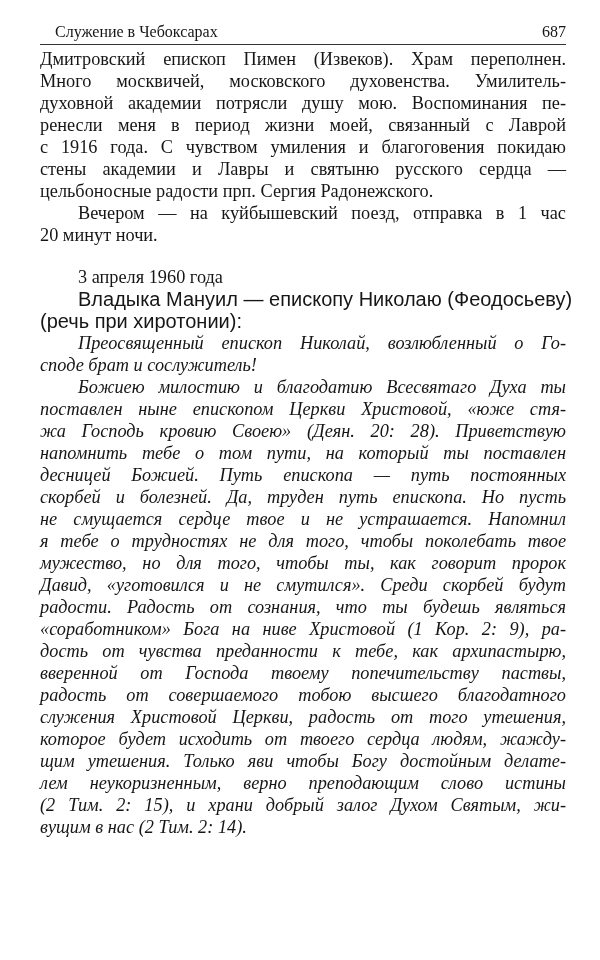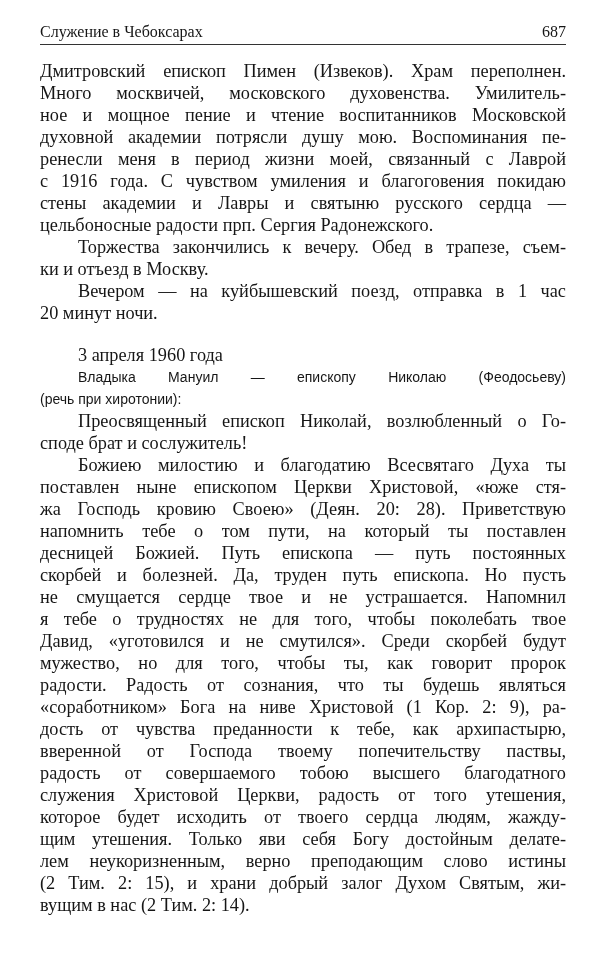--- a/index.html
+++ b/index.html
@@ -3,60 +3,55 @@
 <meta charset="utf-8">
 <style>
   html, body { margin:0; padding:0; background:#ffffff; }
   body { width:600px; height:960px; overflow:hidden; position:relative; color:#161616; }
   .page { position:absolute; left:40px; top:0; width:526px; }
   .running-head {
     position:absolute; left:0; top:20px; width:526px; height:24px;
     font-family:"Liberation Serif", serif; font-size:16px; line-height:20px;
     border-bottom:1.5px solid #333;
   }
-  .running-head .title { position:absolute; left:0; top:2px; }
+  .running-head .title { position:absolute; left:15px; top:2px; }
   .running-head .pageno { position:absolute; right:0; top:2px; }
   .body {
-    position:absolute; left:0; top:60px; width:526px;
+    position:absolute; left:0; top:48px; width:526px;
     font-family:"Liberation Serif", serif; font-size:18.3px; line-height:22px;
     text-align:justify; hyphens:manual;
   }
   .body p { margin:0; }
-  .sans { font-family:"Liberation Sans", sans-serif; font-size:14px; }
-  .it { }
+  .sans { font-family:"Liberation Sans", sans-serif; font-size:20px; }
+  .it { font-style:italic; }
   .ln { display:block; text-align:justify; text-align-last:justify; white-space:nowrap; }
   .ln.last { text-align-last:left; }
   .ln.ind { padding-left:38px; }
 </style>
 </head>
 <body>
 
 <div class="page">
   <div class="running-head">
     <span class="title">Служение в Чебоксарах</span>
     <span class="pageno">687</span>
   </div>
 
   <div class="body" id="body">
 
     <p>
       <span class="ln">Дмитровский епископ Пимен (Извеков). Храм переполнен.</span>
       <span class="ln">Много москвичей, московского духовенства. Умилитель-</span>
-      <span class="ln">ное и мощное пение и чтение воспитанников Московской</span>
       <span class="ln">духовной академии потрясли душу мою. Воспоминания пе-</span>
       <span class="ln">ренесли меня в период жизни моей, связанный с Лаврой</span>
       <span class="ln">с 1916 года. С чувством умиления и благоговения покидаю</span>
       <span class="ln">стены академии и Лавры и святыню русского сердца —</span>
       <span class="ln last">цельбоносные радости прп. Сергия Радонежского.</span>
     </p>
 
-    <p>
-      <span class="ln ind">Торжества закончились к вечеру. Обед в трапезе, съем-</span>
-      <span class="ln last">ки и отъезд в Москву.</span>
-    </p>
 
     <p>
       <span class="ln ind">Вечером — на куйбышевский поезд, отправка в 1 час</span>
       <span class="ln last">20 минут ночи.</span>
     </p>
 
     <p style="margin-top:20px">
       <span class="ln ind last">3 апреля 1960 года</span>
     </p>
 
@@ -72,28 +67,28 @@
 
     <p class="it">
       <span class="ln ind">Божиею милостию и благодатию Всесвятаго Духа ты</span>
       <span class="ln">поставлен ныне епископом Церкви Христовой, «юже стя-</span>
       <span class="ln">жа Господь кровию Своею» (Деян. 20: 28). Приветствую</span>
       <span class="ln">напомнить тебе о том пути, на который ты поставлен</span>
       <span class="ln">десницей Божией. Путь епископа — путь постоянных</span>
       <span class="ln">скорбей и болезней. Да, труден путь епископа. Но пусть</span>
       <span class="ln">не смущается сердце твое и не устрашается. Напомнил</span>
       <span class="ln">я тебе о трудностях не для того, чтобы поколебать твое</span>
+      <span class="ln">мужество, но для того, чтобы ты, как говорит пророк</span>
       <span class="ln">Давид, «уготовился и не смутился». Среди скорбей будут</span>
-      <span class="ln">мужество, но для того, чтобы ты, как говорит пророк</span>
       <span class="ln">радости. Радость от сознания, что ты будешь являться</span>
       <span class="ln">«соработником» Бога на ниве Христовой (1 Кор. 2: 9), ра-</span>
       <span class="ln">дость от чувства преданности к тебе, как архипастырю,</span>
       <span class="ln">вверенной от Господа твоему попечительству паствы,</span>
       <span class="ln">радость от совершаемого тобою высшего благодатного</span>
       <span class="ln">служения Христовой Церкви, радость от того утешения,</span>
       <span class="ln">которое будет исходить от твоего сердца людям, жажду-</span>
-      <span class="ln">щим утешения. Только яви себя Богу достойным делате-</span>
+      <span class="ln">щим утешения. Только яви чтобы Богу достойным делате-</span>
       <span class="ln">лем неукоризненным, верно преподающим слово истины</span>
       <span class="ln">(2 Тим. 2: 15), и храни добрый залог Духом Святым, жи-</span>
       <span class="ln last">вущим в нас (2 Тим. 2: 14).</span>
     </p>
   </div>
 </div>
 
 </body></html>

